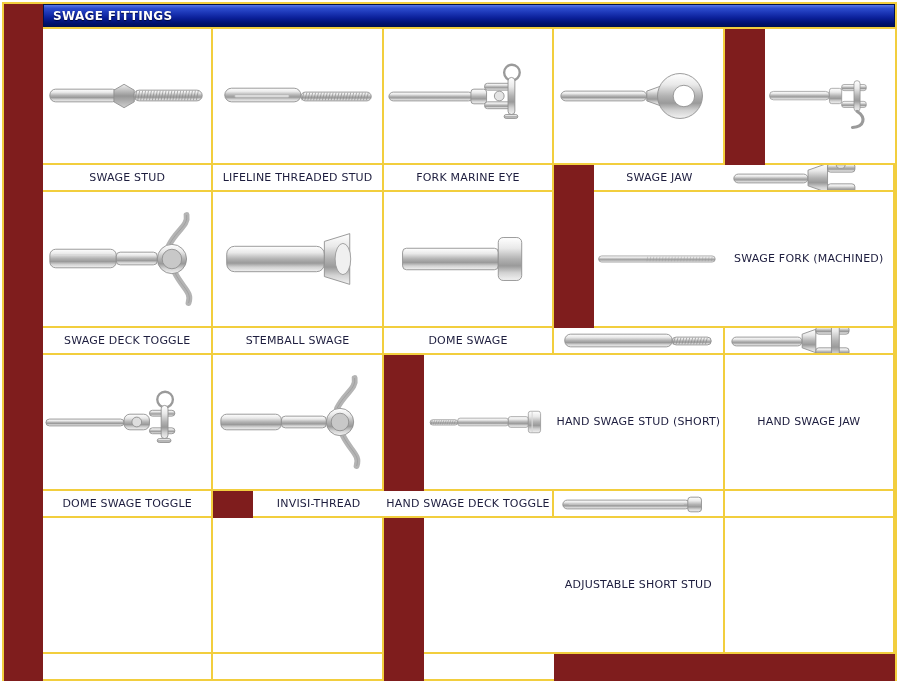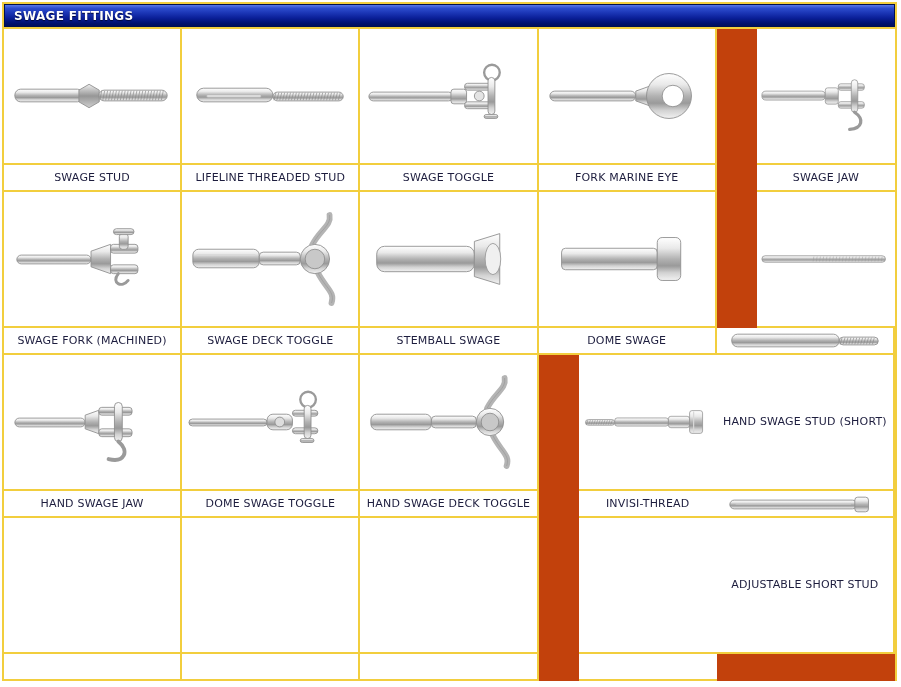--- a/index.html
+++ b/index.html
@@ -8,21 +8,22 @@
     --hdr-border:#00114f;
   }
   html,body{margin:0;padding:0;background:#ffffff;}
   body{font-family:"DejaVu Sans","Liberation Sans",sans-serif;width:901px;}
   .catalog{
     margin:2px;
     width:895px;
     border:2px solid var(--gold);
     border-bottom:none;
     box-sizing:border-box;
-    background:#c2410c;
+    background:#7f1d1d;
+    padding-left:39px;
   }
   .section-header{
     height:23px;
     box-sizing:border-box;
     border:1px solid var(--hdr-border);
     background:linear-gradient(to bottom,#5a78e8 0%,#2c4ccd 16%,#1b35b5 38%,#0a1f98 62%,#001270 86%,#000e5e 100%);
     display:flex;
     align-items:center;
   }
   .section-header .title{
@@ -174,23 +175,20 @@
           <path d="M120,80 C132,88 130,100 114,101" fill="none" stroke="#9a9a9a" stroke-width="4" stroke-linecap="round"></path>
         </svg>
       </div>
       <div class="cell label-cell">
         <span>SWAGE STUD</span>
       </div>
       <div class="cell label-cell">
         <span>LIFELINE THREADED STUD</span>
       </div>
       <div class="cell label-cell">
-        <span>SWAGE TOGGLE</span>
-      </div>
-      <div class="cell label-cell">
         <span>FORK MARINE EYE</span>
       </div>
       <div class="cell label-cell col-last">
         <span>SWAGE JAW</span>
       </div>
       <div class="cell img-cell">
         <svg width="166" height="118" viewBox="0 0 170 120">
           <rect x="8" y="56" width="76" height="9" rx="4.5" fill="url(#metal)" stroke="#8e8e8e" stroke-width="0.9"></rect>
           <path d="M84,52 L104,45 L104,75 L84,68 Z" fill="url(#metal)" stroke="#8e8e8e" stroke-width="0.9"></path>
           <rect x="104" y="45" width="28" height="9" rx="3" fill="url(#metal)" stroke="#8e8e8e" stroke-width="0.9"></rect>
@@ -339,25 +337,25 @@
       </div>
       <div class="cell label-cell">
         <span>HAND SWAGE STUD (SHORT)</span>
       </div>
       <div class="cell label-cell">
         <span>HAND SWAGE JAW</span>
       </div>
       <div class="cell label-cell">
         <span>DOME SWAGE TOGGLE</span>
       </div>
-      <div class="cell label-cell">
-        <span>HAND SWAGE DECK TOGGLE</span>
-      </div>
       <div class="cell label-cell col-last">
         <span>INVISI-THREAD</span>
+      </div>
+      <div class="cell label-cell">
+        <span>HAND SWAGE DECK TOGGLE</span>
       </div>
       <div class="cell img-cell">
         <svg width="166" height="118" viewBox="0 0 170 120">
           <rect x="8" y="56" width="130" height="9" rx="4.5" fill="url(#metal)" stroke="#8e8e8e" stroke-width="0.9"></rect>
           <line x1="14" y1="60" x2="132" y2="60" stroke="#d0d0d0" stroke-width="1"></line>
           <rect x="136" y="53" width="14" height="15" rx="3" fill="url(#metal)" stroke="#8e8e8e" stroke-width="0.9"></rect>
         </svg>
       </div>
       <div class="cell img-cell"></div>
       <div class="cell img-cell"></div>

